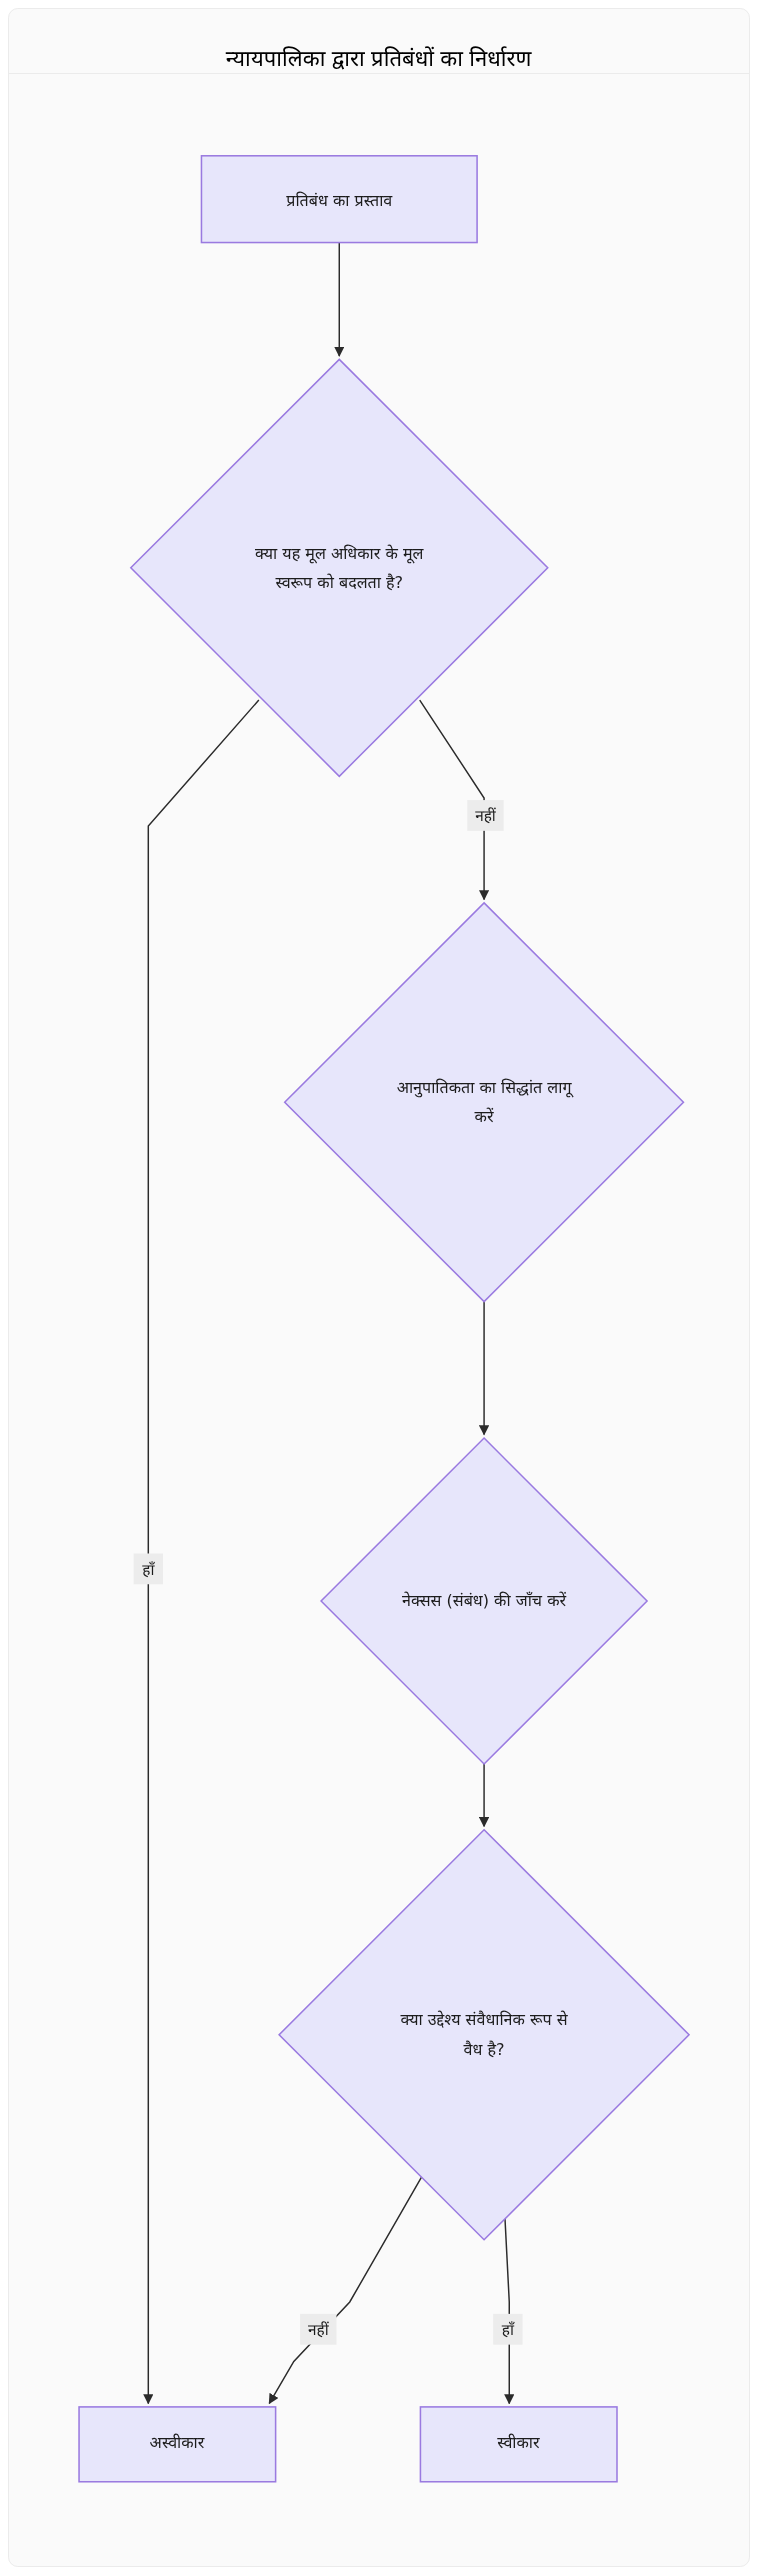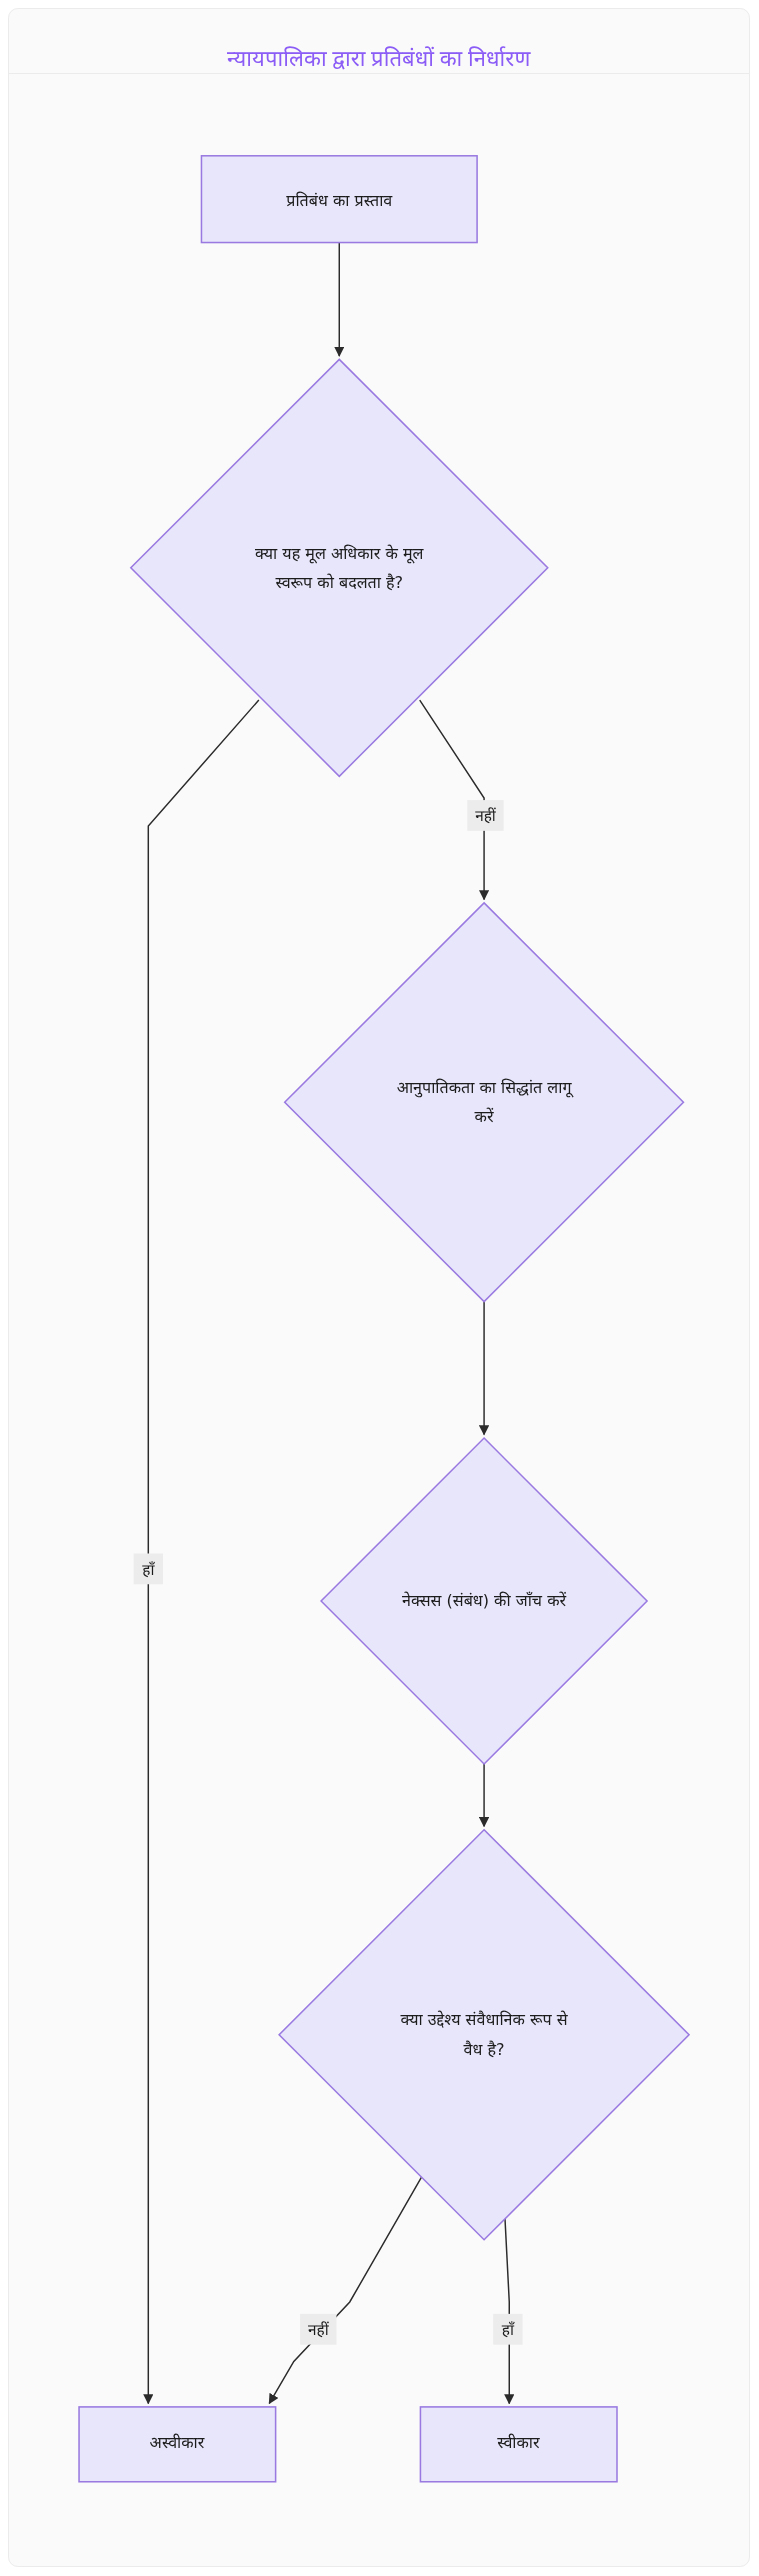--- a/index.html
+++ b/index.html
@@ -32,23 +32,23 @@
     top: 7.7px;
     width: 742px;
     height: 66px;
     box-sizing: border-box;
     border-bottom: 0.7px solid #ebebeb;
     display: flex;
     align-items: center;
     justify-content: center;
   }
   .title-text {
-    font-family: Liberation Serif, serif;
+    font-family: Liberation Sans, sans-serif;
     font-size: 22px;
-    color: #8b5cf6;
+    color: #000000;
     font-weight: 400;
     letter-spacing: 0.1px;
     white-space: nowrap;
     margin-top: 33px;
   }
   #flow {
     position: absolute;
     left: 0;
     top: 0;
     width: 759px;

